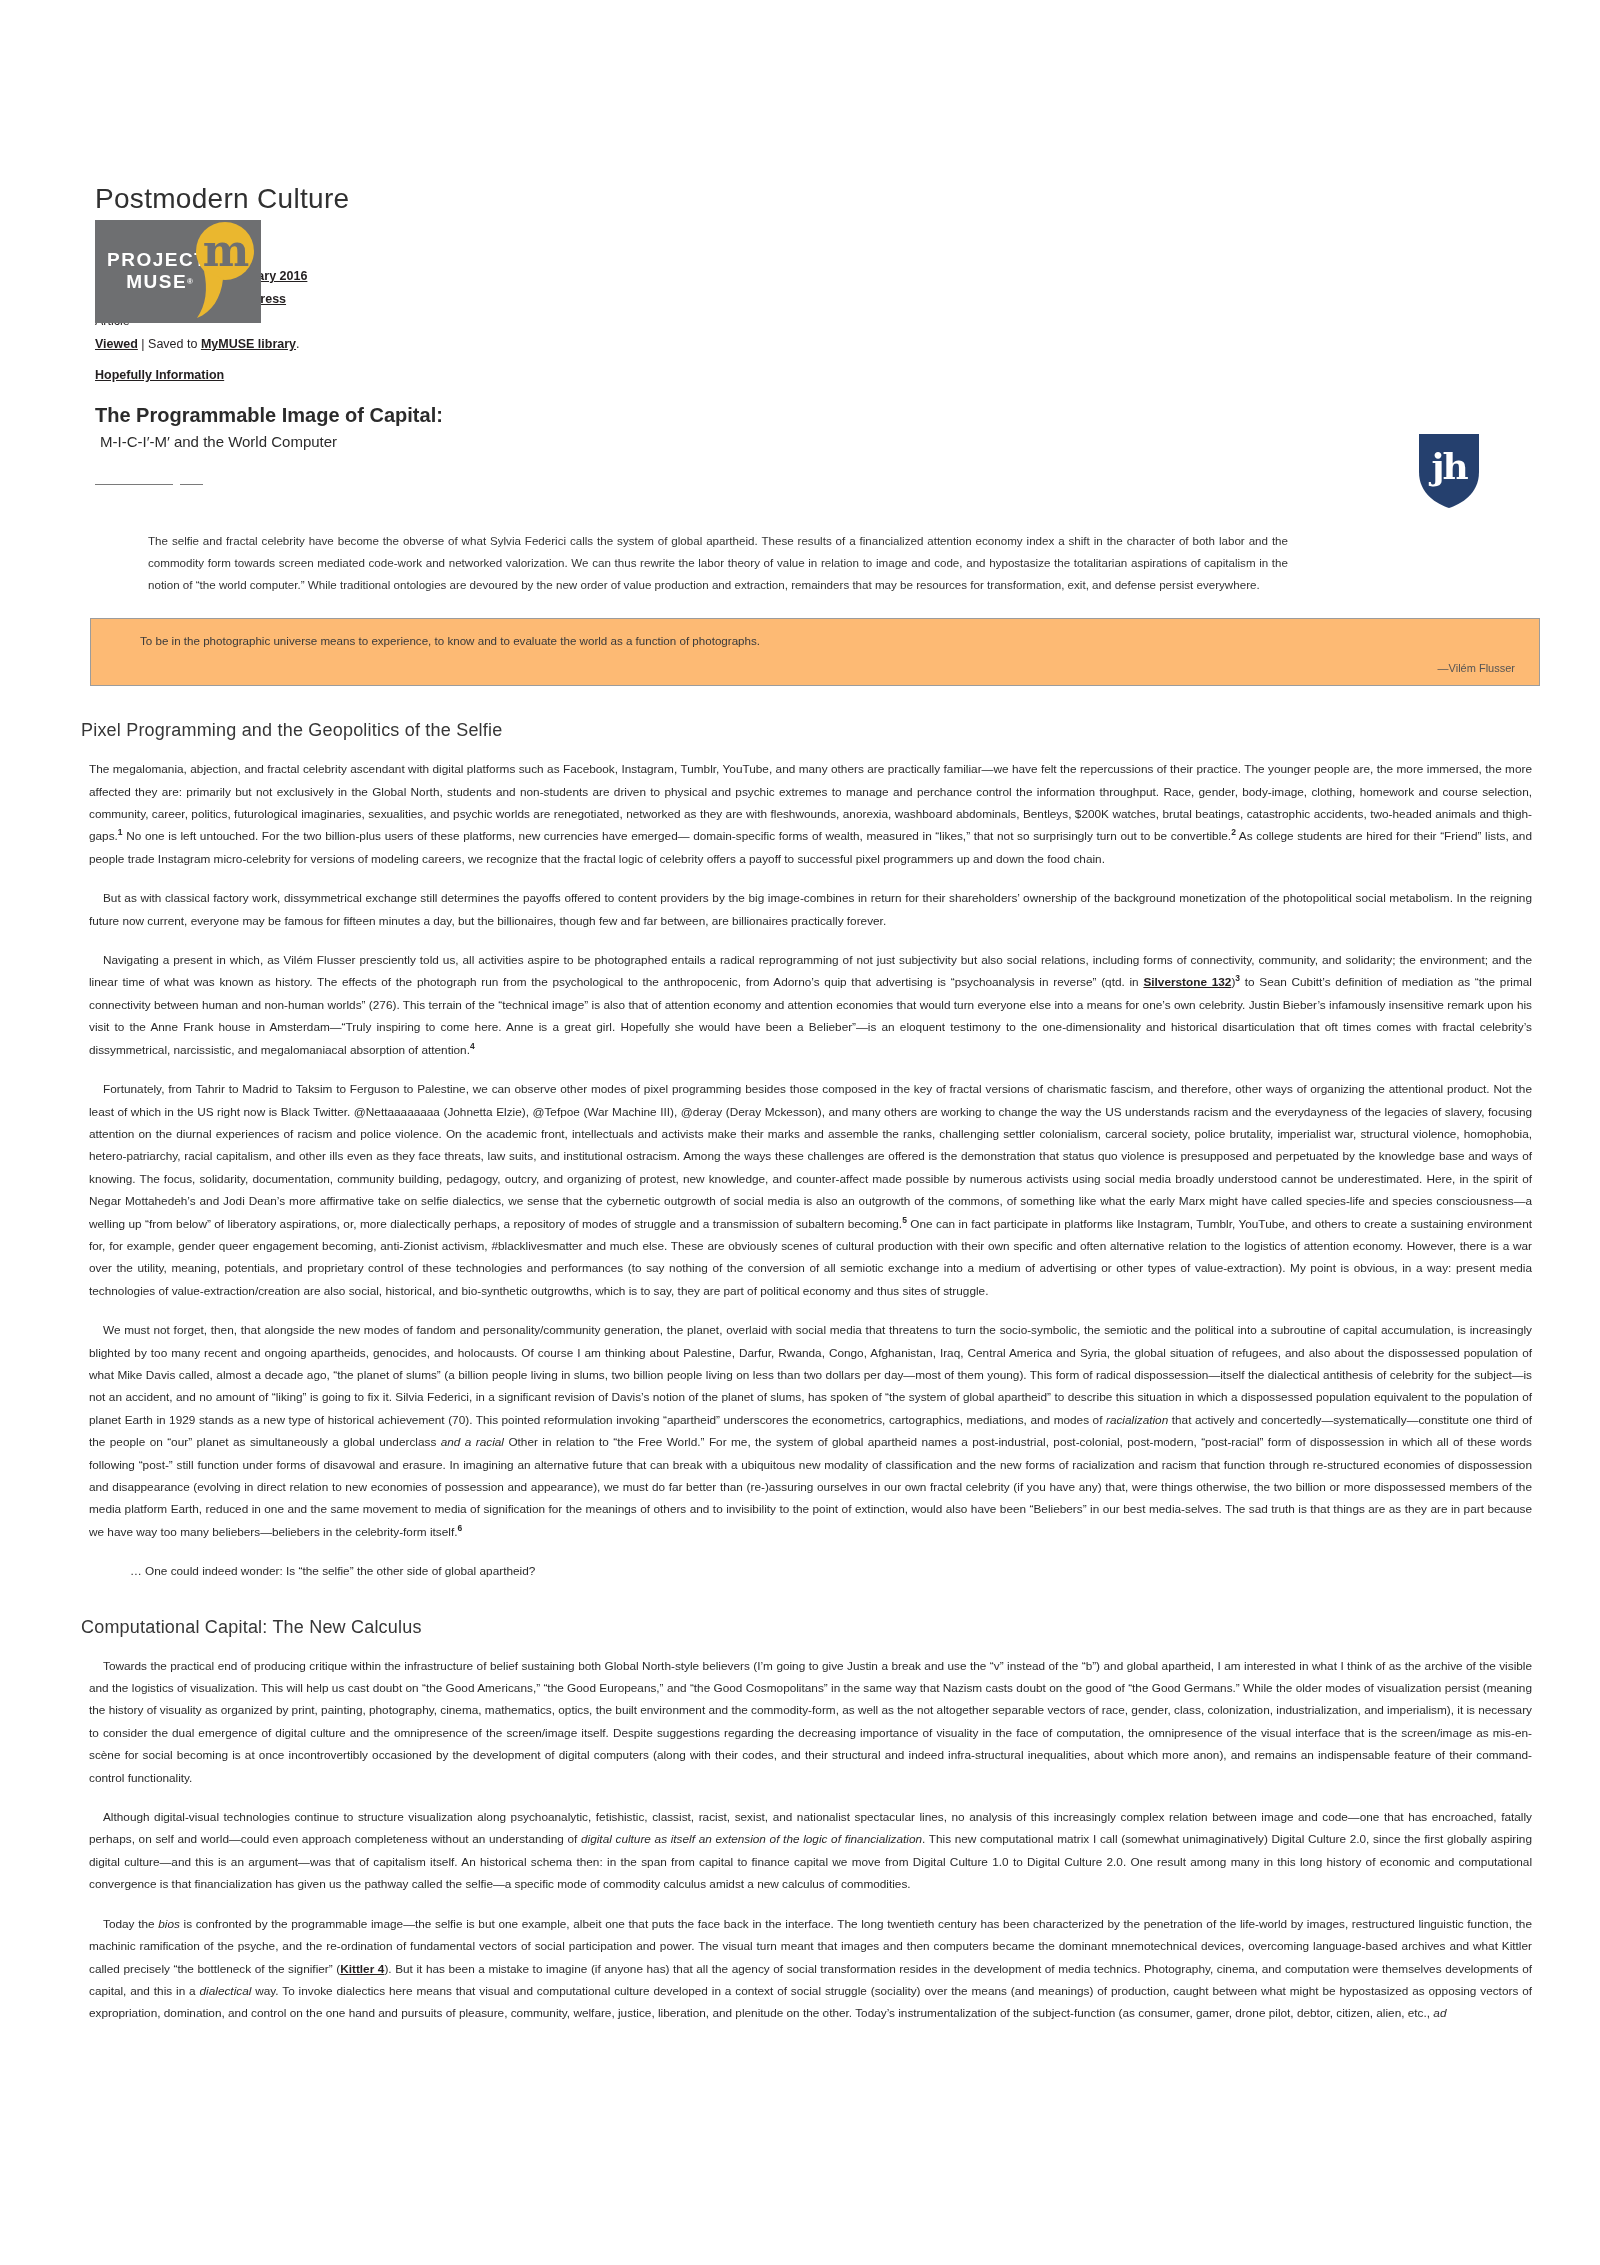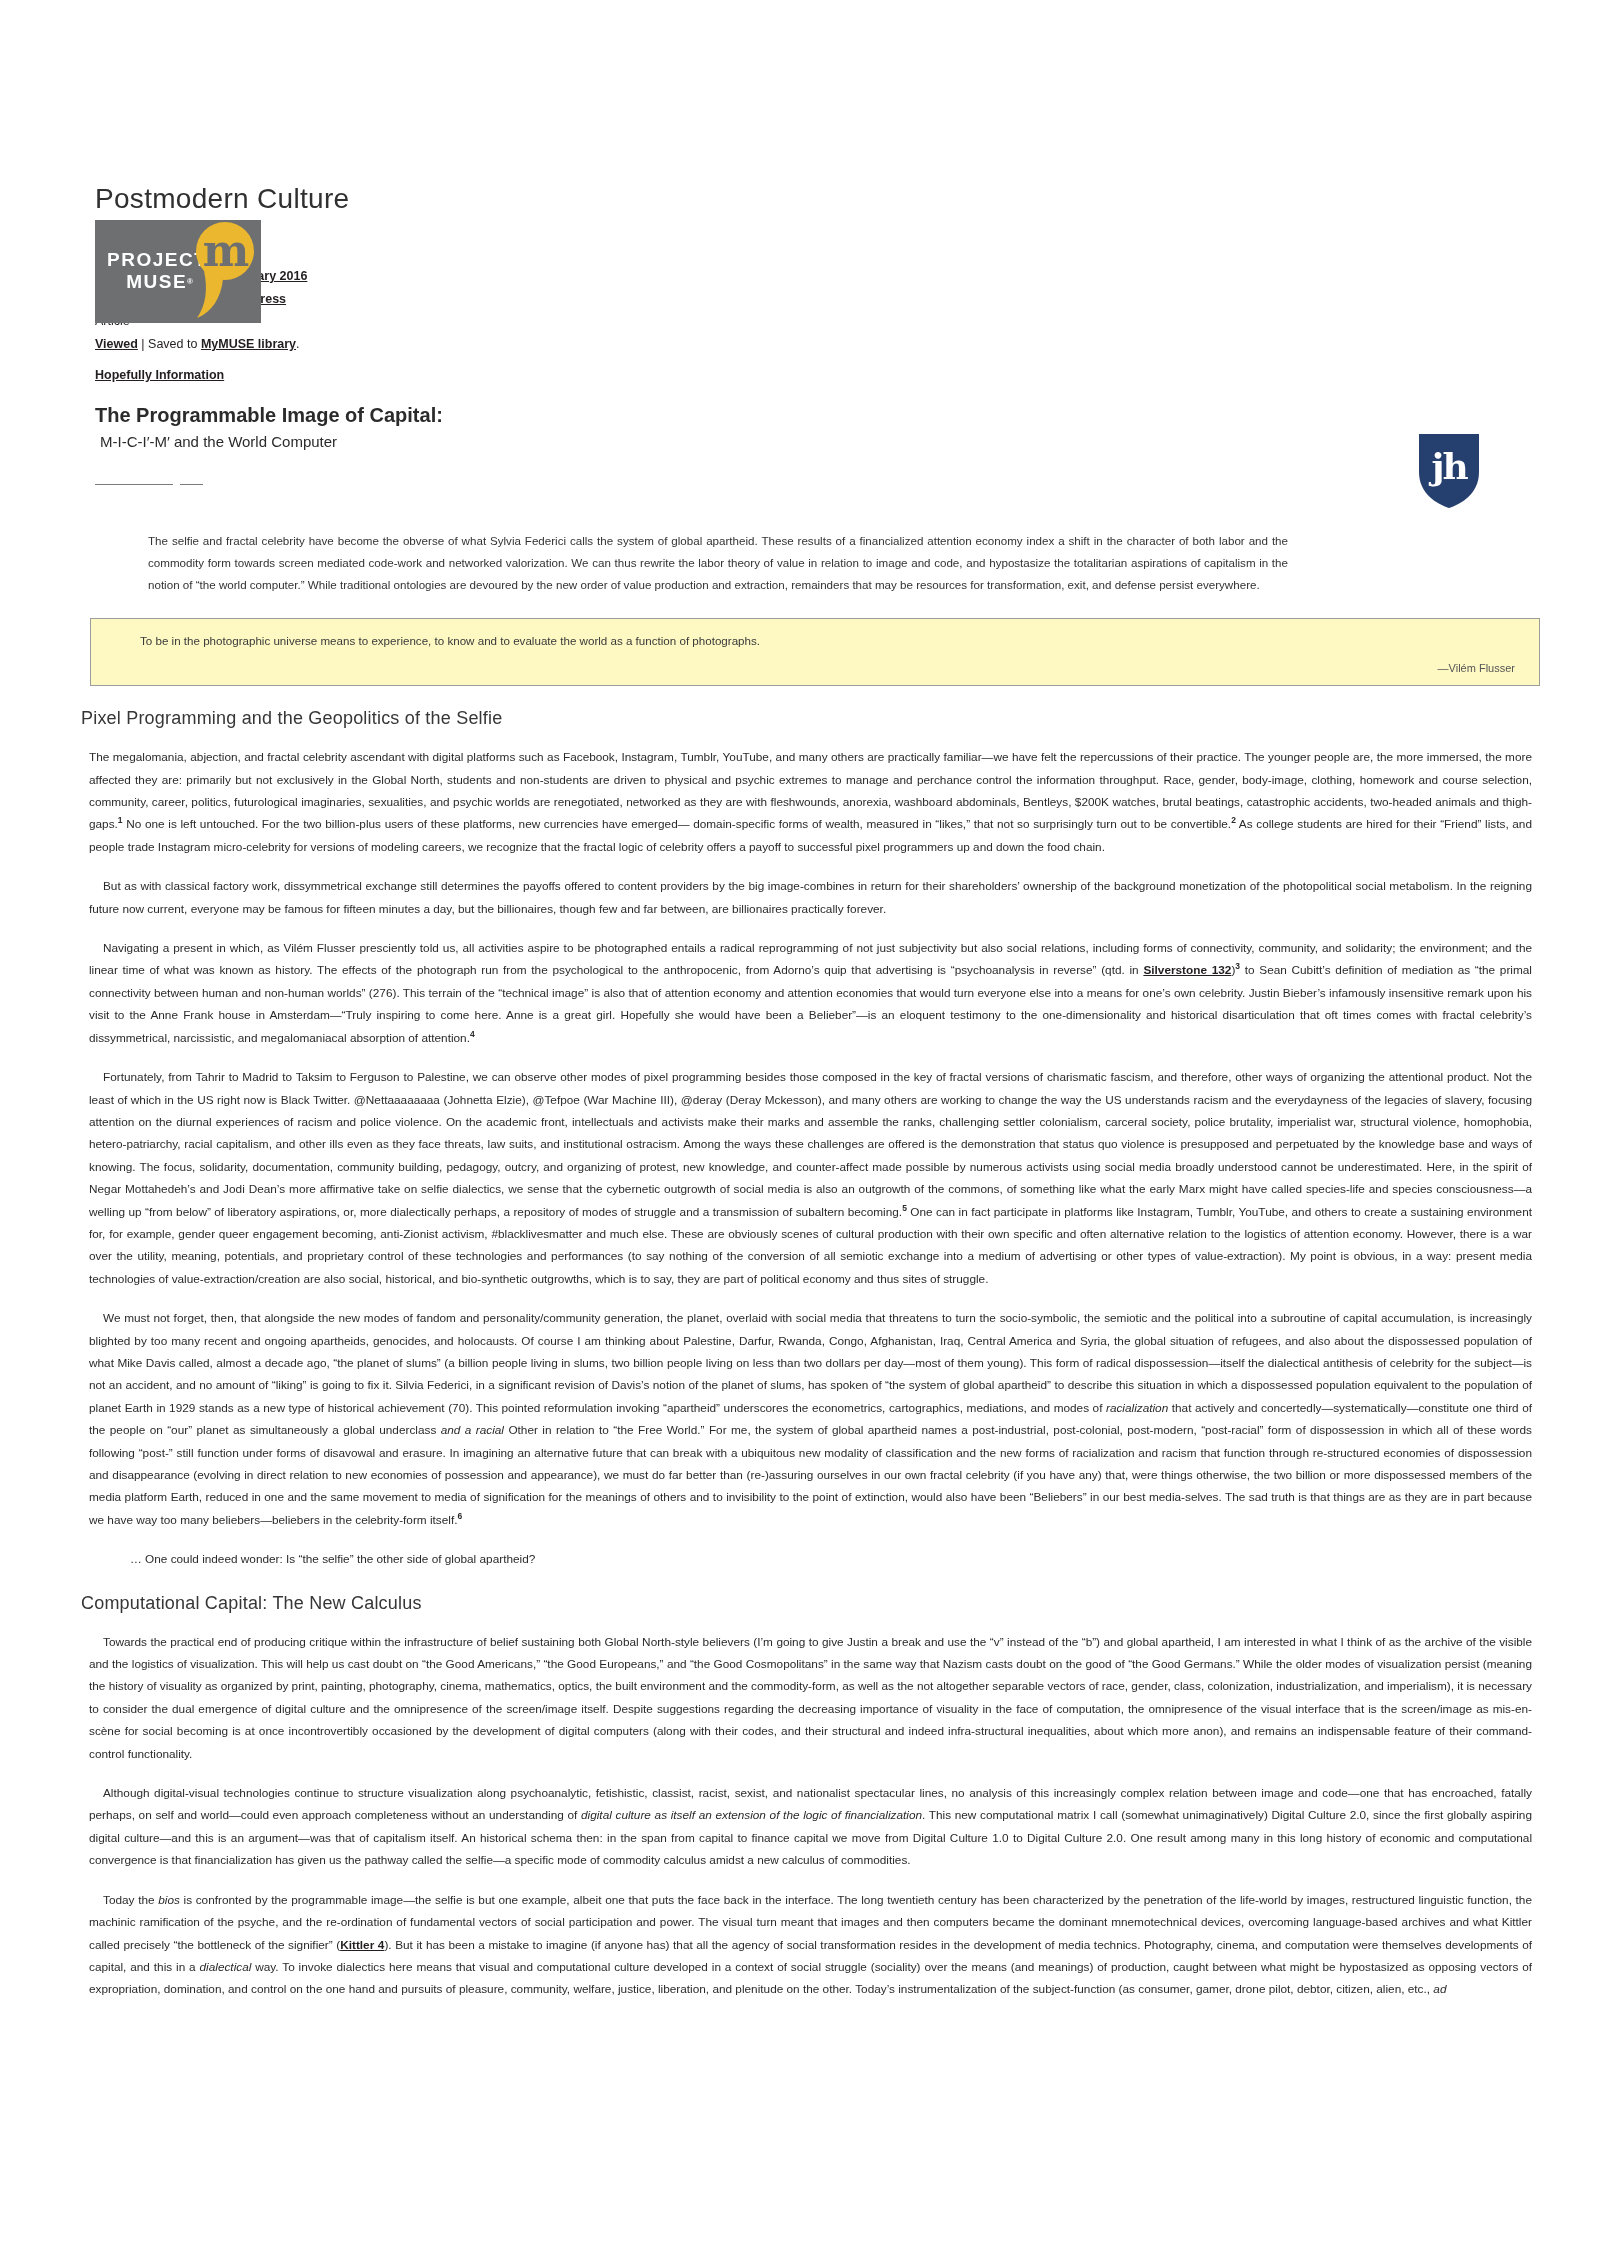--- a/index.html
+++ b/index.html
@@ -27,25 +27,25 @@
   .art-title{margin:18px 0 0 95px;font-size:20px;font-weight:700;color:#2b2b2b;}
   .art-subtitle{margin:6px 0 0 100px;font-size:15px;color:#2b2b2b;}
   .author-redact{margin:21px 0 0 95px;height:3px;}
   .author-redact .rl{display:inline-block;border-bottom:1px solid #7a7a7a;height:2px;}
   .rl.long{width:78px;margin-right:7px;}
   .rl.short{width:23px;}
 
   .abstract{margin:56px 312px 0 148px;font-size:11.6px;line-height:21.6px;color:#333;text-align:justify;}
 
   .epigraph{box-sizing:border-box;margin:23px 0 0 90px;width:1450px;border:1px solid #9c9c9c;
-            padding:15px 24px 11px 49px;background:#fef9c3;}
+            padding:15px 24px 11px 49px;background:#fdba74;}
   .epi-quote{margin:0;font-size:11.6px;color:#3a3a3a;}
   .epi-attr{margin:15px 0 0 0;font-size:11px;color:#555;text-align:right;}
 
-  h2.sect{margin:22px 0 0 81px;font-size:18px;font-weight:400;color:#363636;letter-spacing:.2px;}
+  h2.sect{margin:34px 0 0 81px;font-size:18px;font-weight:400;color:#363636;letter-spacing:.2px;}
 
   .para{margin:17px 68px 0 89px;font-size:11.8px;line-height:22.4px;color:#2a2a2a;
         text-align:justify;text-indent:14px;}
   .para.first{text-indent:0;}
   .para.aside{margin-left:130px;text-indent:0;text-align:left;}
 
   .cite-link{color:#231f20;font-weight:bold;text-decoration:underline;cursor:pointer;}
   sup.fn{font-size:8.5px;font-weight:bold;line-height:0;vertical-align:super;cursor:pointer;}
   em{font-style:italic;}
 </style>

